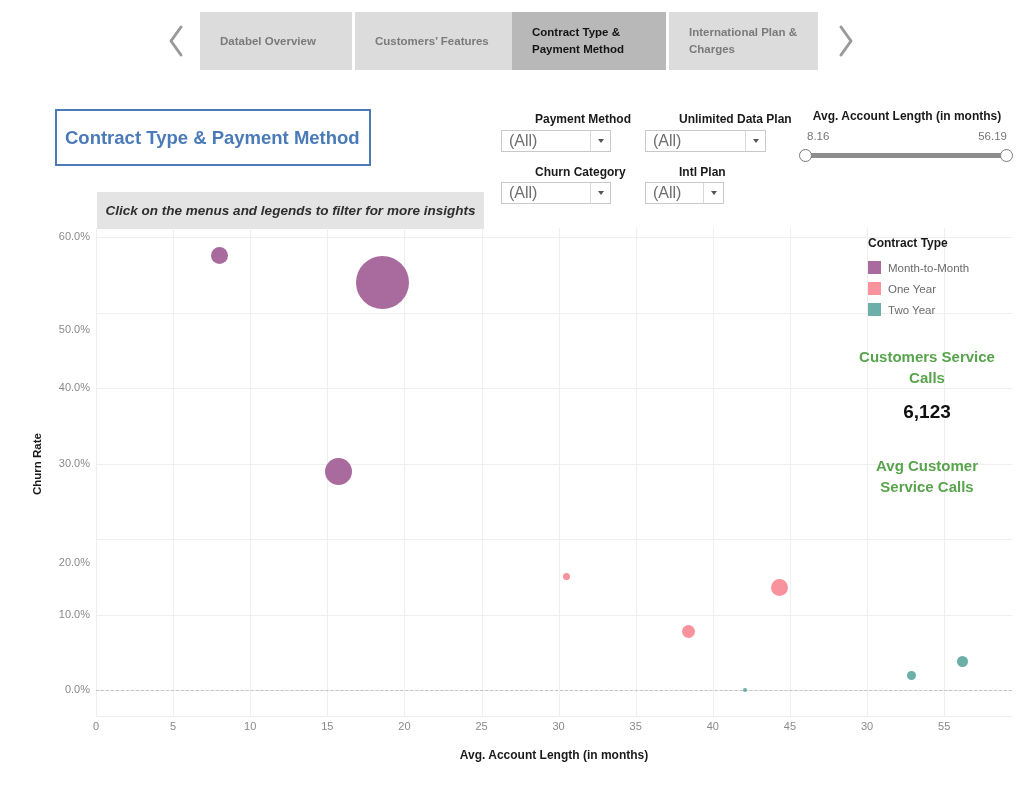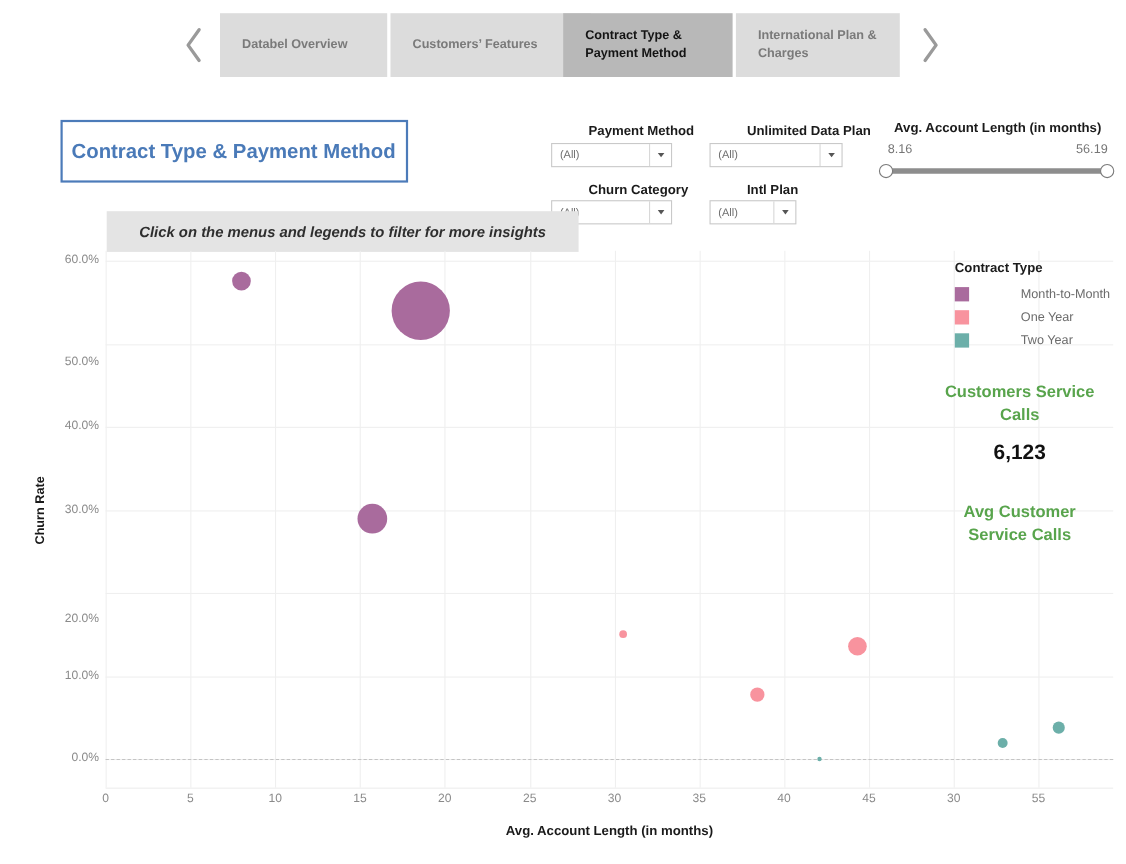--- a/index.html
+++ b/index.html
@@ -16,38 +16,38 @@
 
   
   .title-box { position:absolute; left:55px; top:109px; width:316px; height:57px;
     border:2px solid #4c7bb9; display:flex; align-items:center; padding-left:8px;
     font-size:18.5px; font-weight:bold; color:#4a7ab8; white-space:nowrap; background:#fff; }
 
   
   .filter-label { position:absolute; font-size:12px; font-weight:bold; color:#1a1a1a;margin-left:34px; }
   .dropdown { position:absolute; height:22px; background:#fff; border:1px solid #c9c9c9;
     display:flex; align-items:center; cursor:pointer; }
-  .dropdown .dd-value { flex:1; font-size:10px; color:#6e6e6e; padding-left:7px; }
+  .dropdown .dd-value { flex:1; font-size:16px; color:#6e6e6e; padding-left:7px; }
   .dropdown .dd-btn { width:20px; height:100%; border-left:1px solid #d8d8d8;
     display:flex; align-items:center; justify-content:center; }
   .dd-caret { width:0; height:0; border-left:3.5px solid transparent;
     border-right:3.5px solid transparent; border-top:4.5px solid #555; }
 
   
   .slider-title { position:absolute; left:798px; top:109px; width:218px; text-align:center;
     font-size:12px; font-weight:bold; color:#1a1a1a; }
   .slider-vals { position:absolute; left:802px; top:130px; width:210px; display:flex;
     justify-content:space-between; font-size:11.5px; color:#767676; padding:0 5px; }
   .slider-track { position:absolute; left:806px; top:153px; width:200px; height:5px;
     background:#8d8d8d; border-radius:3px; cursor:pointer; }
   .slider-handle { position:absolute; top:149px; width:13px; height:13px; background:#fff;
     border:1.5px solid #7a7a7a; border-radius:50%; cursor:pointer; }
 
   
-  .banner { position:absolute; left:97px; top:192px; width:429px; height:37px;
+  .banner { position:absolute; left:97px; top:192px; width:387px; height:37px;
     background:#e4e4e4; display:flex; align-items:center; justify-content:center;
     font-size:13.5px; font-weight:bold; font-style:italic; color:#2e2e2e; }
 
   
   #plot-area { position:absolute; left:96px; top:228px; width:916px; height:489px;
     border-bottom:1px solid #ededed; }
   .gridline-v { position:absolute; top:0; bottom:0; width:1px; background:#efefef; }
   .gridline-h { position:absolute; left:0; right:0; height:1px; background:#efefef; }
   .zero-line { position:absolute; left:0; right:0; height:0; border-top:1px dashed #c4c4c4; }
   .bubble { position:absolute; border-radius:50%; cursor:pointer; }
@@ -58,21 +58,21 @@
   .y-axis-title { position:absolute; left:-23px; top:458px; width:120px; text-align:center;
     transform:rotate(-90deg); font-size:11.5px; font-weight:bold; color:#1a1a1a; }
   .x-axis-title { position:absolute; left:96px; top:748px; width:916px; text-align:center;
     font-size:12px; font-weight:bold; color:#1a1a1a; }
 
   
   .legend { position:absolute; left:868px; top:236px; width:150px; }
   .legend-title { font-size:12px; font-weight:bold; color:#1a1a1a; margin-bottom:7px; }
   .legend-item { display:flex; align-items:center; gap:7px; height:21px; cursor:pointer; }
   .legend-swatch { width:13px; height:13px; flex:0 0 13px; }
-  .legend-item span.lbl { font-size:11.5px; color:#6b6b6b;margin-left:40px; }
+  .legend-item span.lbl { font-size:11.5px; color:#6b6b6b; }
 
   
   .kpi { position:absolute; left:853px; width:148px; text-align:center; }
   .kpi .kpi-label { font-size:15px; font-weight:bold; color:#58a44c; line-height:21px; }
   .kpi .kpi-value { font-size:19px; font-weight:bold; color:#111; margin-top:13px; }
 </style>
 </head>
 <body>
 
 <div class="nav-arrow" style="left:166px;">

